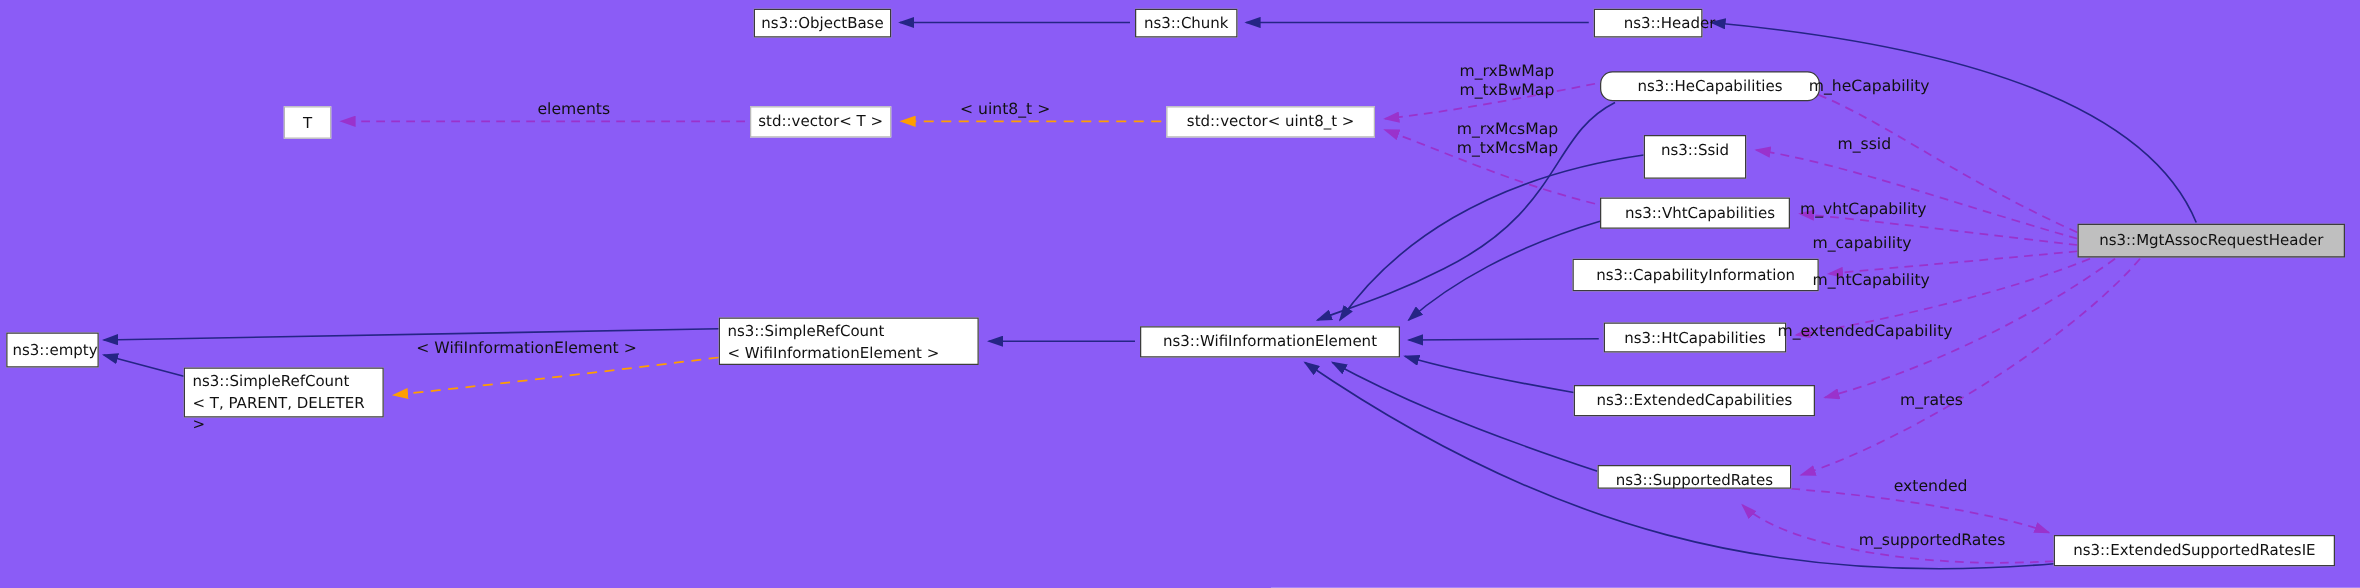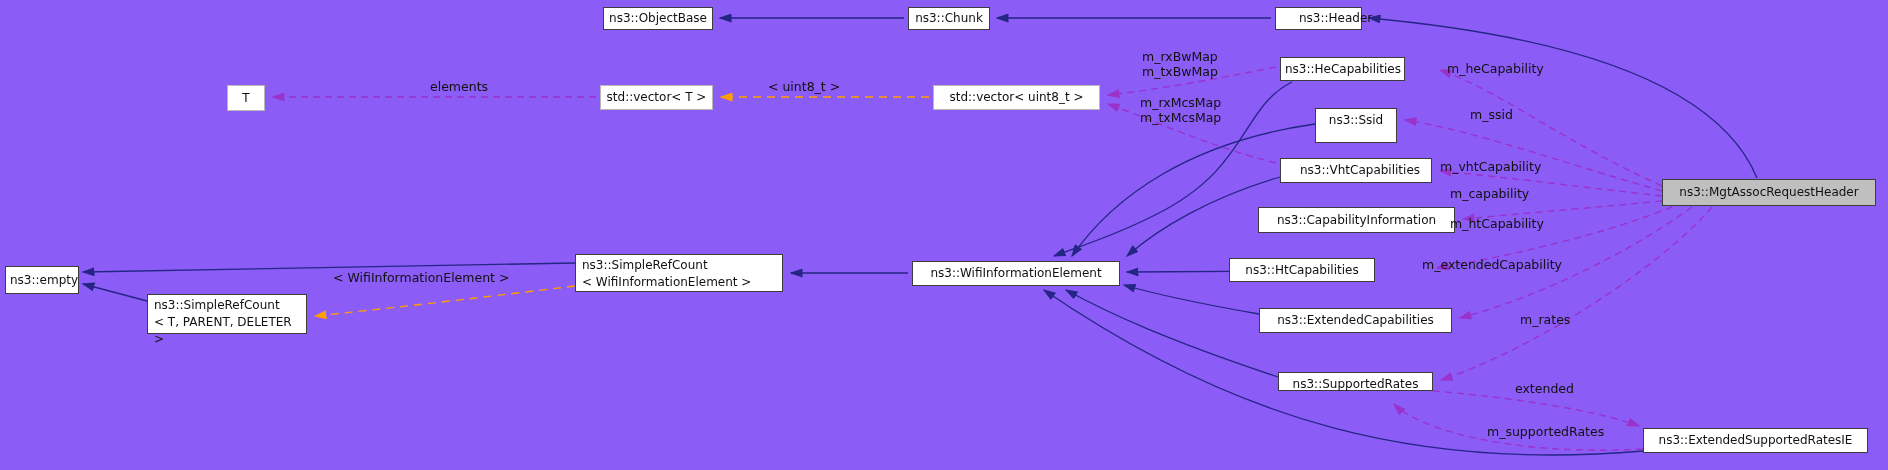--- a/index.html
+++ b/index.html
@@ -20,21 +20,21 @@
     font-size:12px;line-height:21px;text-align:center;white-space:nowrap;
     padding:0 4px;cursor:pointer;
   }
   .node.ext{border-color:var(--ext-border);}
   .node.main{background:var(--main-bg);border:1.5px solid var(--node-border);font-weight:normal;}
   .node.ml{white-space:pre-line;text-align:left;line-height:17px;padding:2px 6px;}
   .elabel{
     position:absolute;color:var(--ink);font-size:12.5px;line-height:15px;
     white-space:nowrap;background:transparent;
   }
-  .elabel.ml{white-space:pre-line;}
+  .elabel.ml{white-space:pre-line;text-align:center;margin-left:16px;}
 </style>
 </head>
 <body>
 
 <div class="canvas">
 
   <svg class="edges" viewBox="0 0 1888 470" aria-hidden="true">
     <defs>
       <marker id="mNavy" markerWidth="13" markerHeight="9" refX="11.5" refY="4.5" orient="auto" markerUnits="userSpaceOnUse">
         <path d="M0,0 L13,4.5 L0,9 z" class="fNavy"></path>
@@ -85,25 +85,25 @@
   </svg>
 
   <div class="node" style="left:603px;top:7px;width:110px;height:23px;">ns3::ObjectBase</div>
   <div class="node" style="left:908px;top:7px;width:82px;height:23px;">ns3::Chunk</div>
   <div class="node" style="left:1275px;top:7px;width:87px;height:23px;padding-left:23px;">ns3::Header</div>
 
   <div class="node ext" style="left:227px;top:85px;width:38px;height:26px;line-height:24px;">T</div>
   <div class="node ext" style="left:600px;top:85px;width:113px;height:25px;line-height:23px;">std::vector&lt; T &gt;</div>
   <div class="node ext" style="left:933px;top:85px;width:167px;height:25px;line-height:23px;">std::vector&lt; uint8_t &gt;</div>
 
-  <div class="node" style="left:1280px;top:57px;width:125px;height:24px;line-height:22px;">ns3::HeCapabilities</div>
+  <div class="node" style="left:1280px;top:57px;width:176px;height:24px;line-height:22px;border-radius:10px;">ns3::HeCapabilities</div>
   <div class="node" style="left:1315px;top:108px;width:82px;height:35px;line-height:22px;">ns3::Ssid</div>
   <div class="node" style="left:1280px;top:158px;width:152px;height:25px;line-height:23px;padding-left:12px;">ns3::VhtCapabilities</div>
   <div class="node" style="left:1258px;top:207px;width:197px;height:26px;line-height:24px;">ns3::CapabilityInformation</div>
-  <div class="node" style="left:1229px;top:258px;width:146px;height:24px;line-height:22px;">ns3::HtCapabilities</div>
+  <div class="node" style="left:1283px;top:258px;width:146px;height:24px;line-height:22px;">ns3::HtCapabilities</div>
   <div class="node" style="left:1259px;top:308px;width:193px;height:25px;line-height:23px;">ns3::ExtendedCapabilities</div>
   <div class="node" style="left:1278px;top:372px;width:155px;height:19px;line-height:23px;">ns3::SupportedRates</div>
   <div class="node" style="left:1643px;top:428px;width:225px;height:25px;line-height:23px;">ns3::ExtendedSupportedRatesIE</div>
 
   <div class="node main" style="left:1662px;top:179px;width:214px;height:27px;line-height:24px;">ns3::MgtAssocRequestHeader</div>
 
   <div class="node" style="left:912px;top:261px;width:208px;height:25px;line-height:23px;">ns3::WifiInformationElement</div>
   <div class="node ml" style="left:575px;top:254px;width:208px;height:38px;">ns3::SimpleRefCount
 &lt; WifiInformationElement &gt;</div>
   <div class="node" style="left:5px;top:266px;width:74px;height:28px;line-height:26px;">ns3::empty</div>

